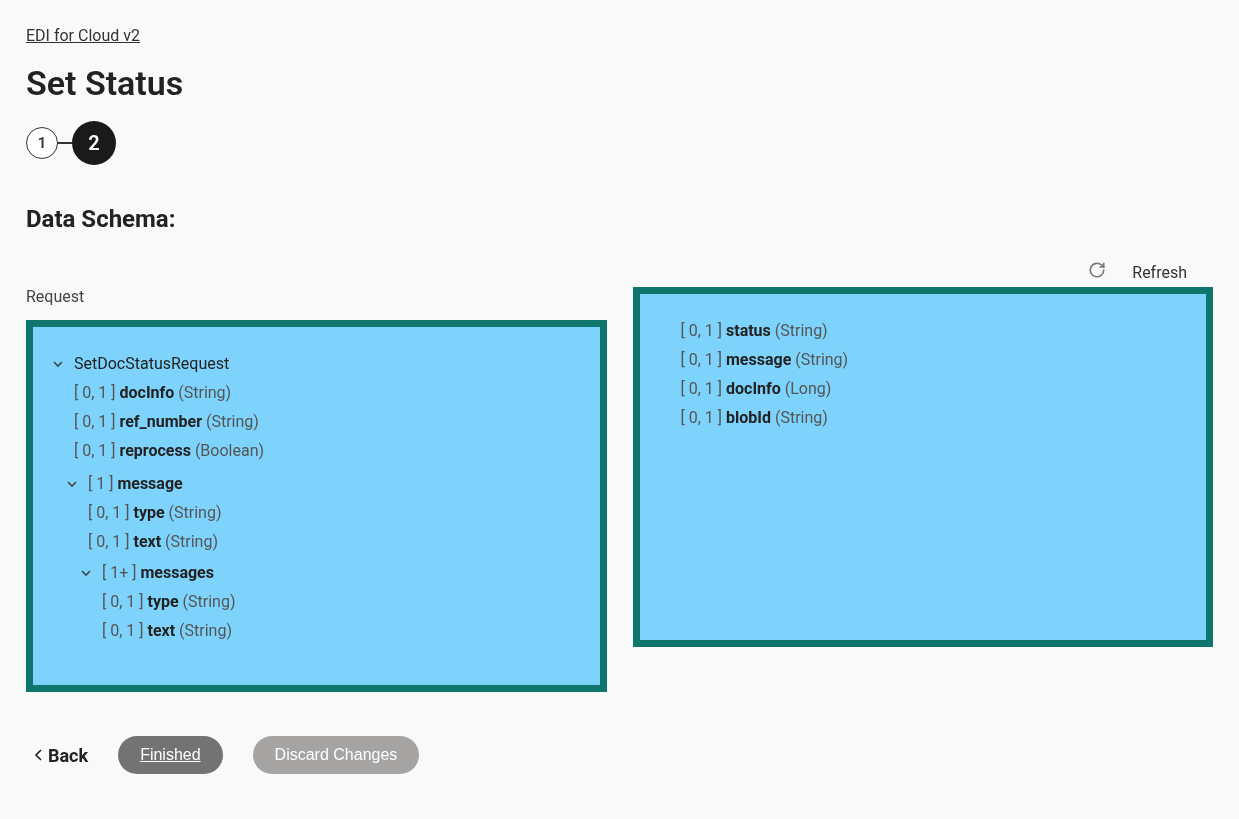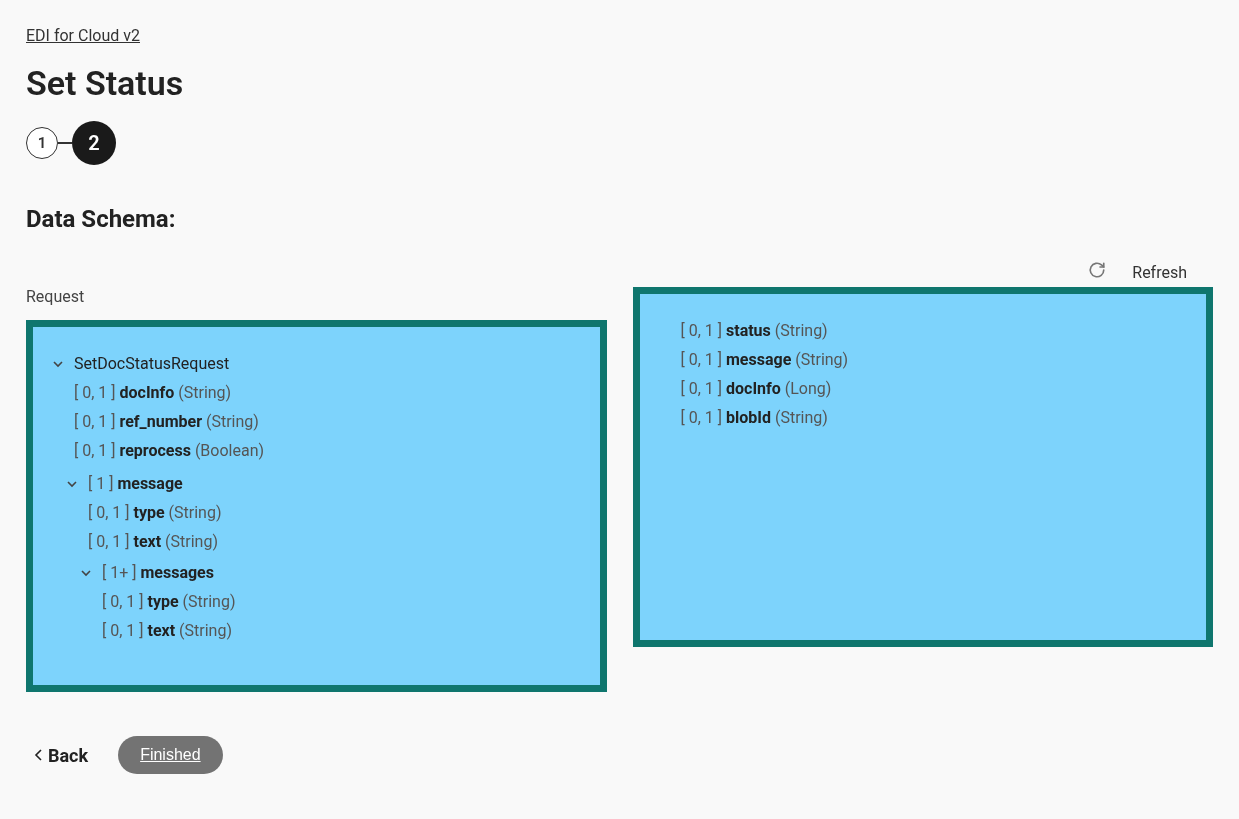--- a/index.html
+++ b/index.html
@@ -302,16 +302,17 @@
 <div class="footer">
   <div class="back-btn">
     <span>
       <svg viewBox="0 0 10 14">
           <path d="M7 2L2 7l5 5" stroke="#222" stroke-width="1.6" fill="none"></path>
         </svg>
     </span>
     <span>Back</span>
   </div>
   <button class="btn btn-primary">Finished</button>
+  <button class="btn btn-secondary">Discard Changes</button>
 </div>
 
 
 
 
 </body></html>

